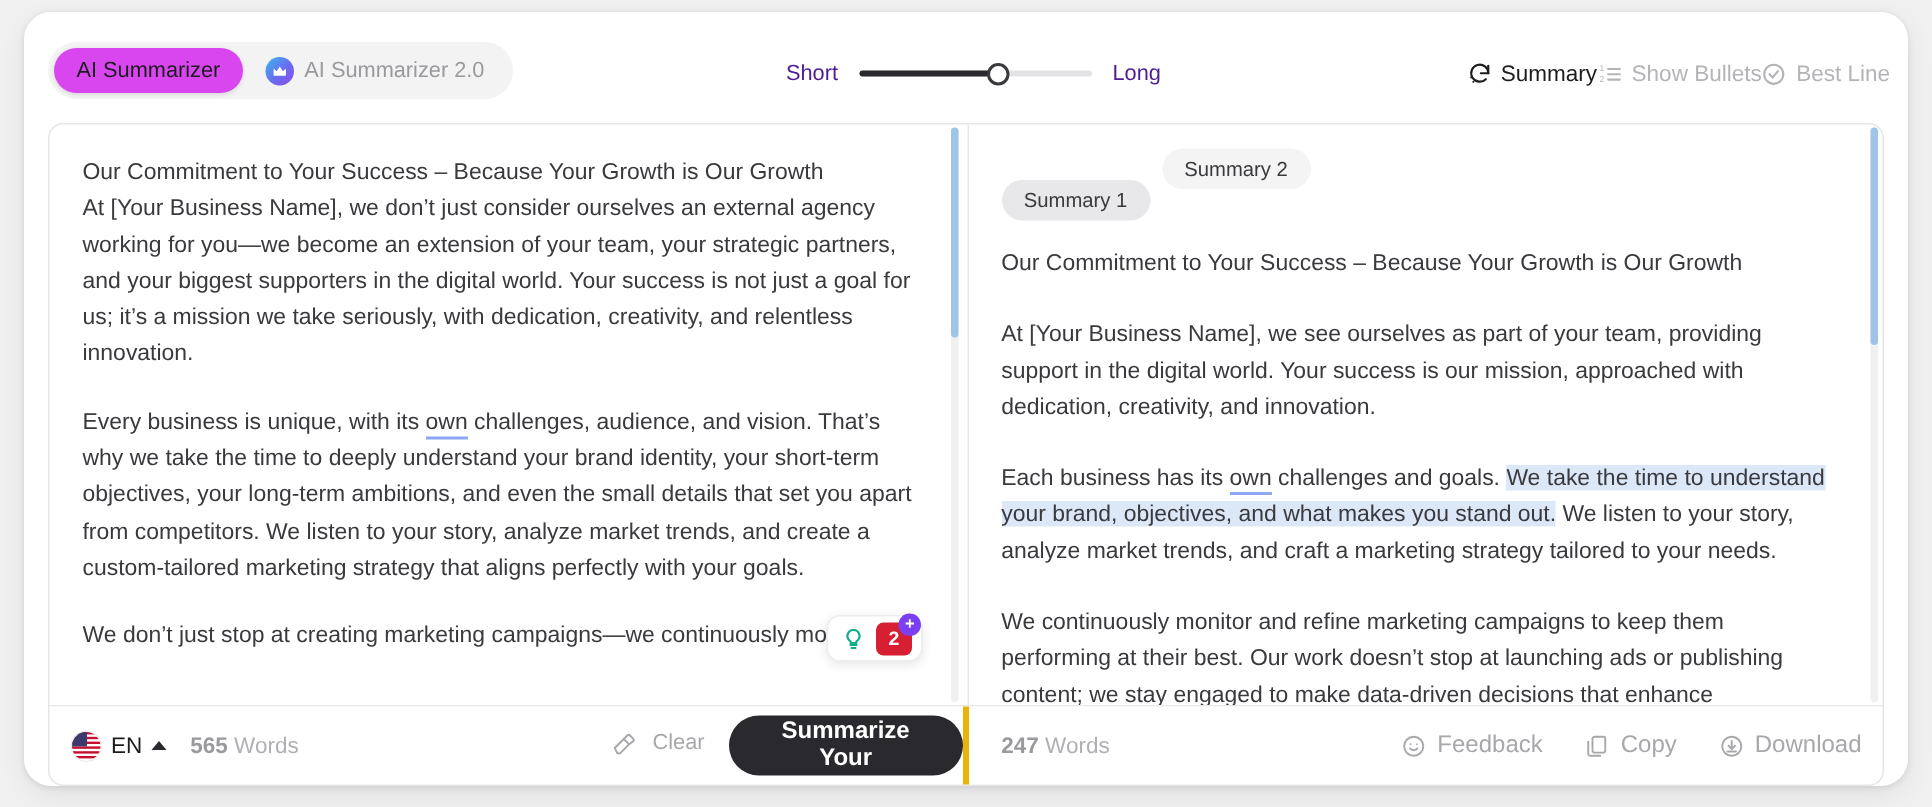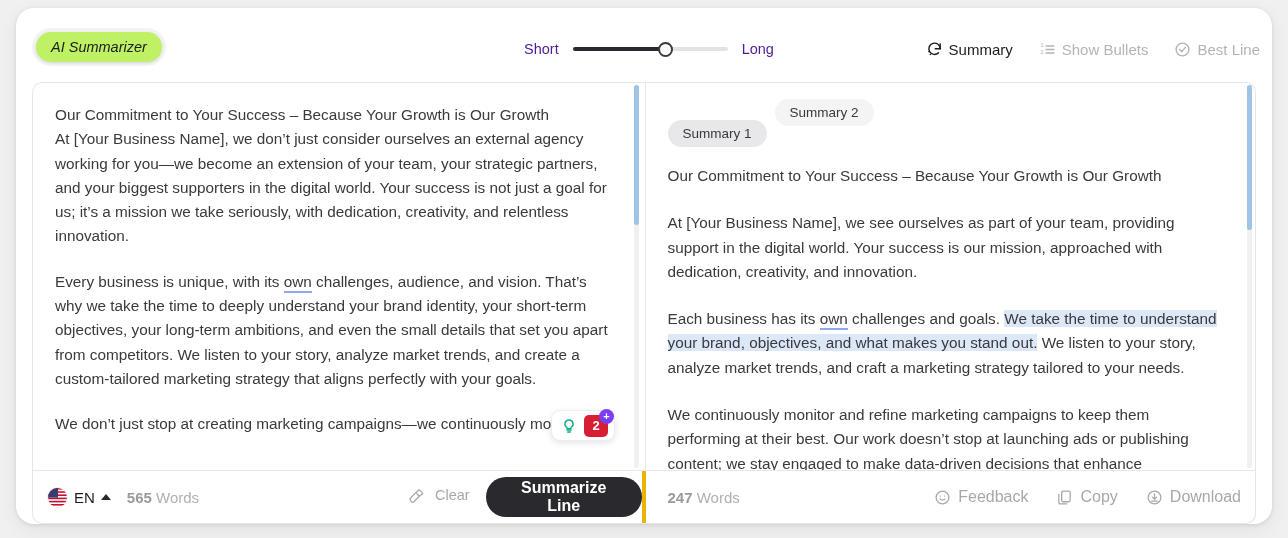--- a/index.html
+++ b/index.html
@@ -38,24 +38,23 @@
     height: 30px;
     display: flex; align-items: center; gap: 7px;
     padding: 0 15px;
     border-radius: 15px;
     font-size: 14.5px;
     color: #9a9a9e;
     white-space: nowrap;
     cursor: pointer;
   }
   .mode-tab.active {
-    background: #bef264;
+    background: #d946ef;
     color: #1c1c1e;
     box-shadow: 0 1px 3px rgba(0,0,0,.13);
-    font-style: italic;
   }
   .crown-badge {
     width: 19px; height: 19px; border-radius: 50%;
     background: linear-gradient(135deg,#3ab8f0 0%,#6b6bf0 55%,#8b4ce8 100%);
     display: flex; align-items: center; justify-content: center;
     flex: none;
   }
   .crown-badge svg { display: block; }
 
   .slider-wrap {
@@ -81,21 +80,21 @@
     width: 15px; height: 15px;
     margin-left: -7.5px; margin-top: -7.5px;
     background: #ffffff;
     border: 2.2px solid #3a3a3e;
     border-radius: 50%;
     cursor: pointer;
   }
 
   .header-actions {
     position: absolute; right: 12px; top: 33px;
-    display: flex; align-items: center; gap: 26px;
+    display: flex; align-items: center; 
   }
   .hdr-action {
     display: flex; align-items: center; gap: 6px;
     font-size: 15px;
     color: #b4b4b8;
     cursor: pointer;
     white-space: nowrap;
   }
   .hdr-action.active { color: #1c1c1e; }
   .hdr-action svg { display: block; flex: none; }
@@ -290,20 +289,28 @@
 </head>
 <body>
 
 <div class="app-card">
 
   <div class="header">
 
     <div class="mode-toggle">
       <div class="mode-tab active">
         <span>AI Summarizer</span>
+      </div>
+      <div class="mode-tab">
+        <span class="crown-badge">
+          <svg width="11" height="11" viewBox="0 0 24 24" fill="#ffffff">
+            <path d="M3 8l4.5 4L12 5l4.5 7L21 8v9.5a1 1 0 0 1-1 1H4a1 1 0 0 1-1-1V8z"></path>
+          </svg>
+        </span>
+        <span>AI Summarizer 2.0</span>
       </div>
     </div>
 
     <div class="slider-wrap">
       <span class="slider-label">Short</span>
       <div class="slider-track">
         <div class="slider-fill" style="width: 60%;"></div>
         <div class="slider-thumb" style="left: 60%;"></div>
       </div>
       <span class="slider-label">Long</span>
@@ -426,21 +433,21 @@
       <div class="clear-btn">
         <span>
           <svg width="17" height="17" viewBox="0 0 24 24" fill="none" stroke="#a8a8ac" stroke-width="1.8" stroke-linejoin="round">
             <path d="M4 16.5 12.5 8l5 5L9 21.5H6.5z"></path>
             <path d="M12.5 8 16 4.5a1.5 1.5 0 0 1 2.1 0l3.4 3.4a1.5 1.5 0 0 1 0 2.1L17.5 13"></path>
           </svg>
         </span>
         <span>Clear</span>
       </div>
 
-      <button class="primary-btn">Summarize Line</button>
+      <button class="primary-btn">Summarize Your</button>
     </div>
 
     <div class="footer-right">
       <div class="word-count" style="margin-left:0">
         <b>247</b>
         <span>Words</span>
       </div>
 
       <div class="right-actions">
         <div class="rt-action">

